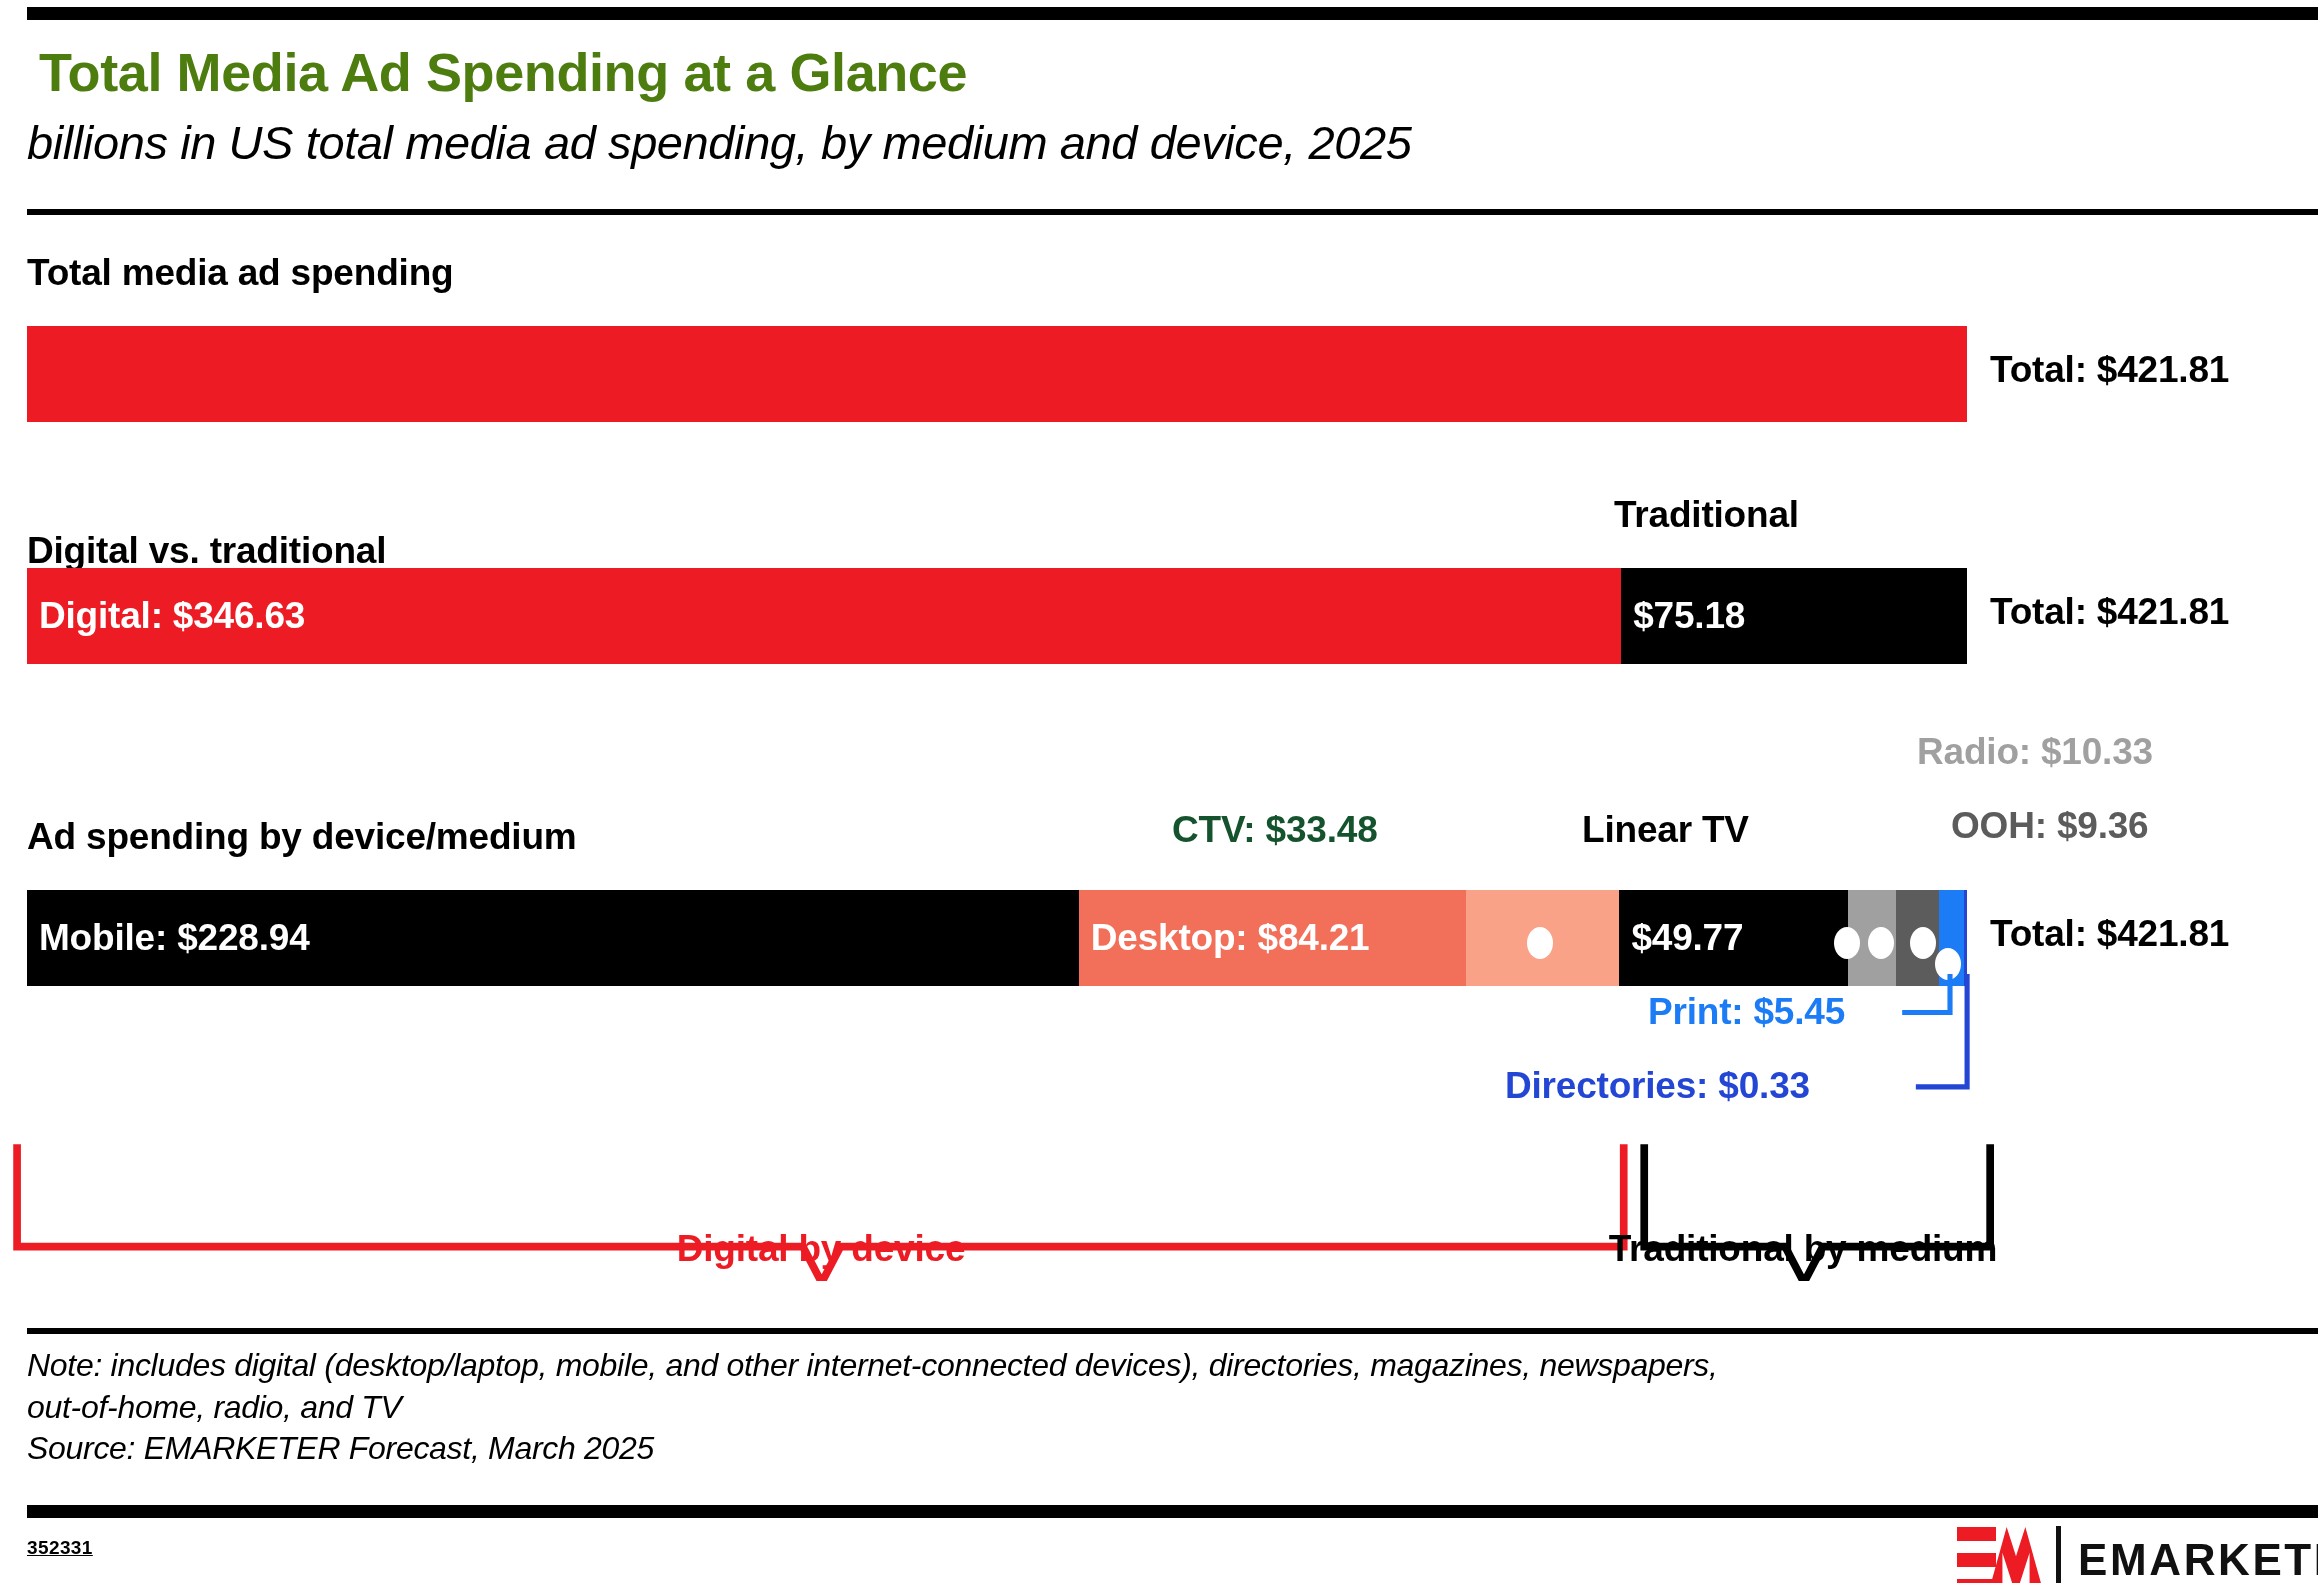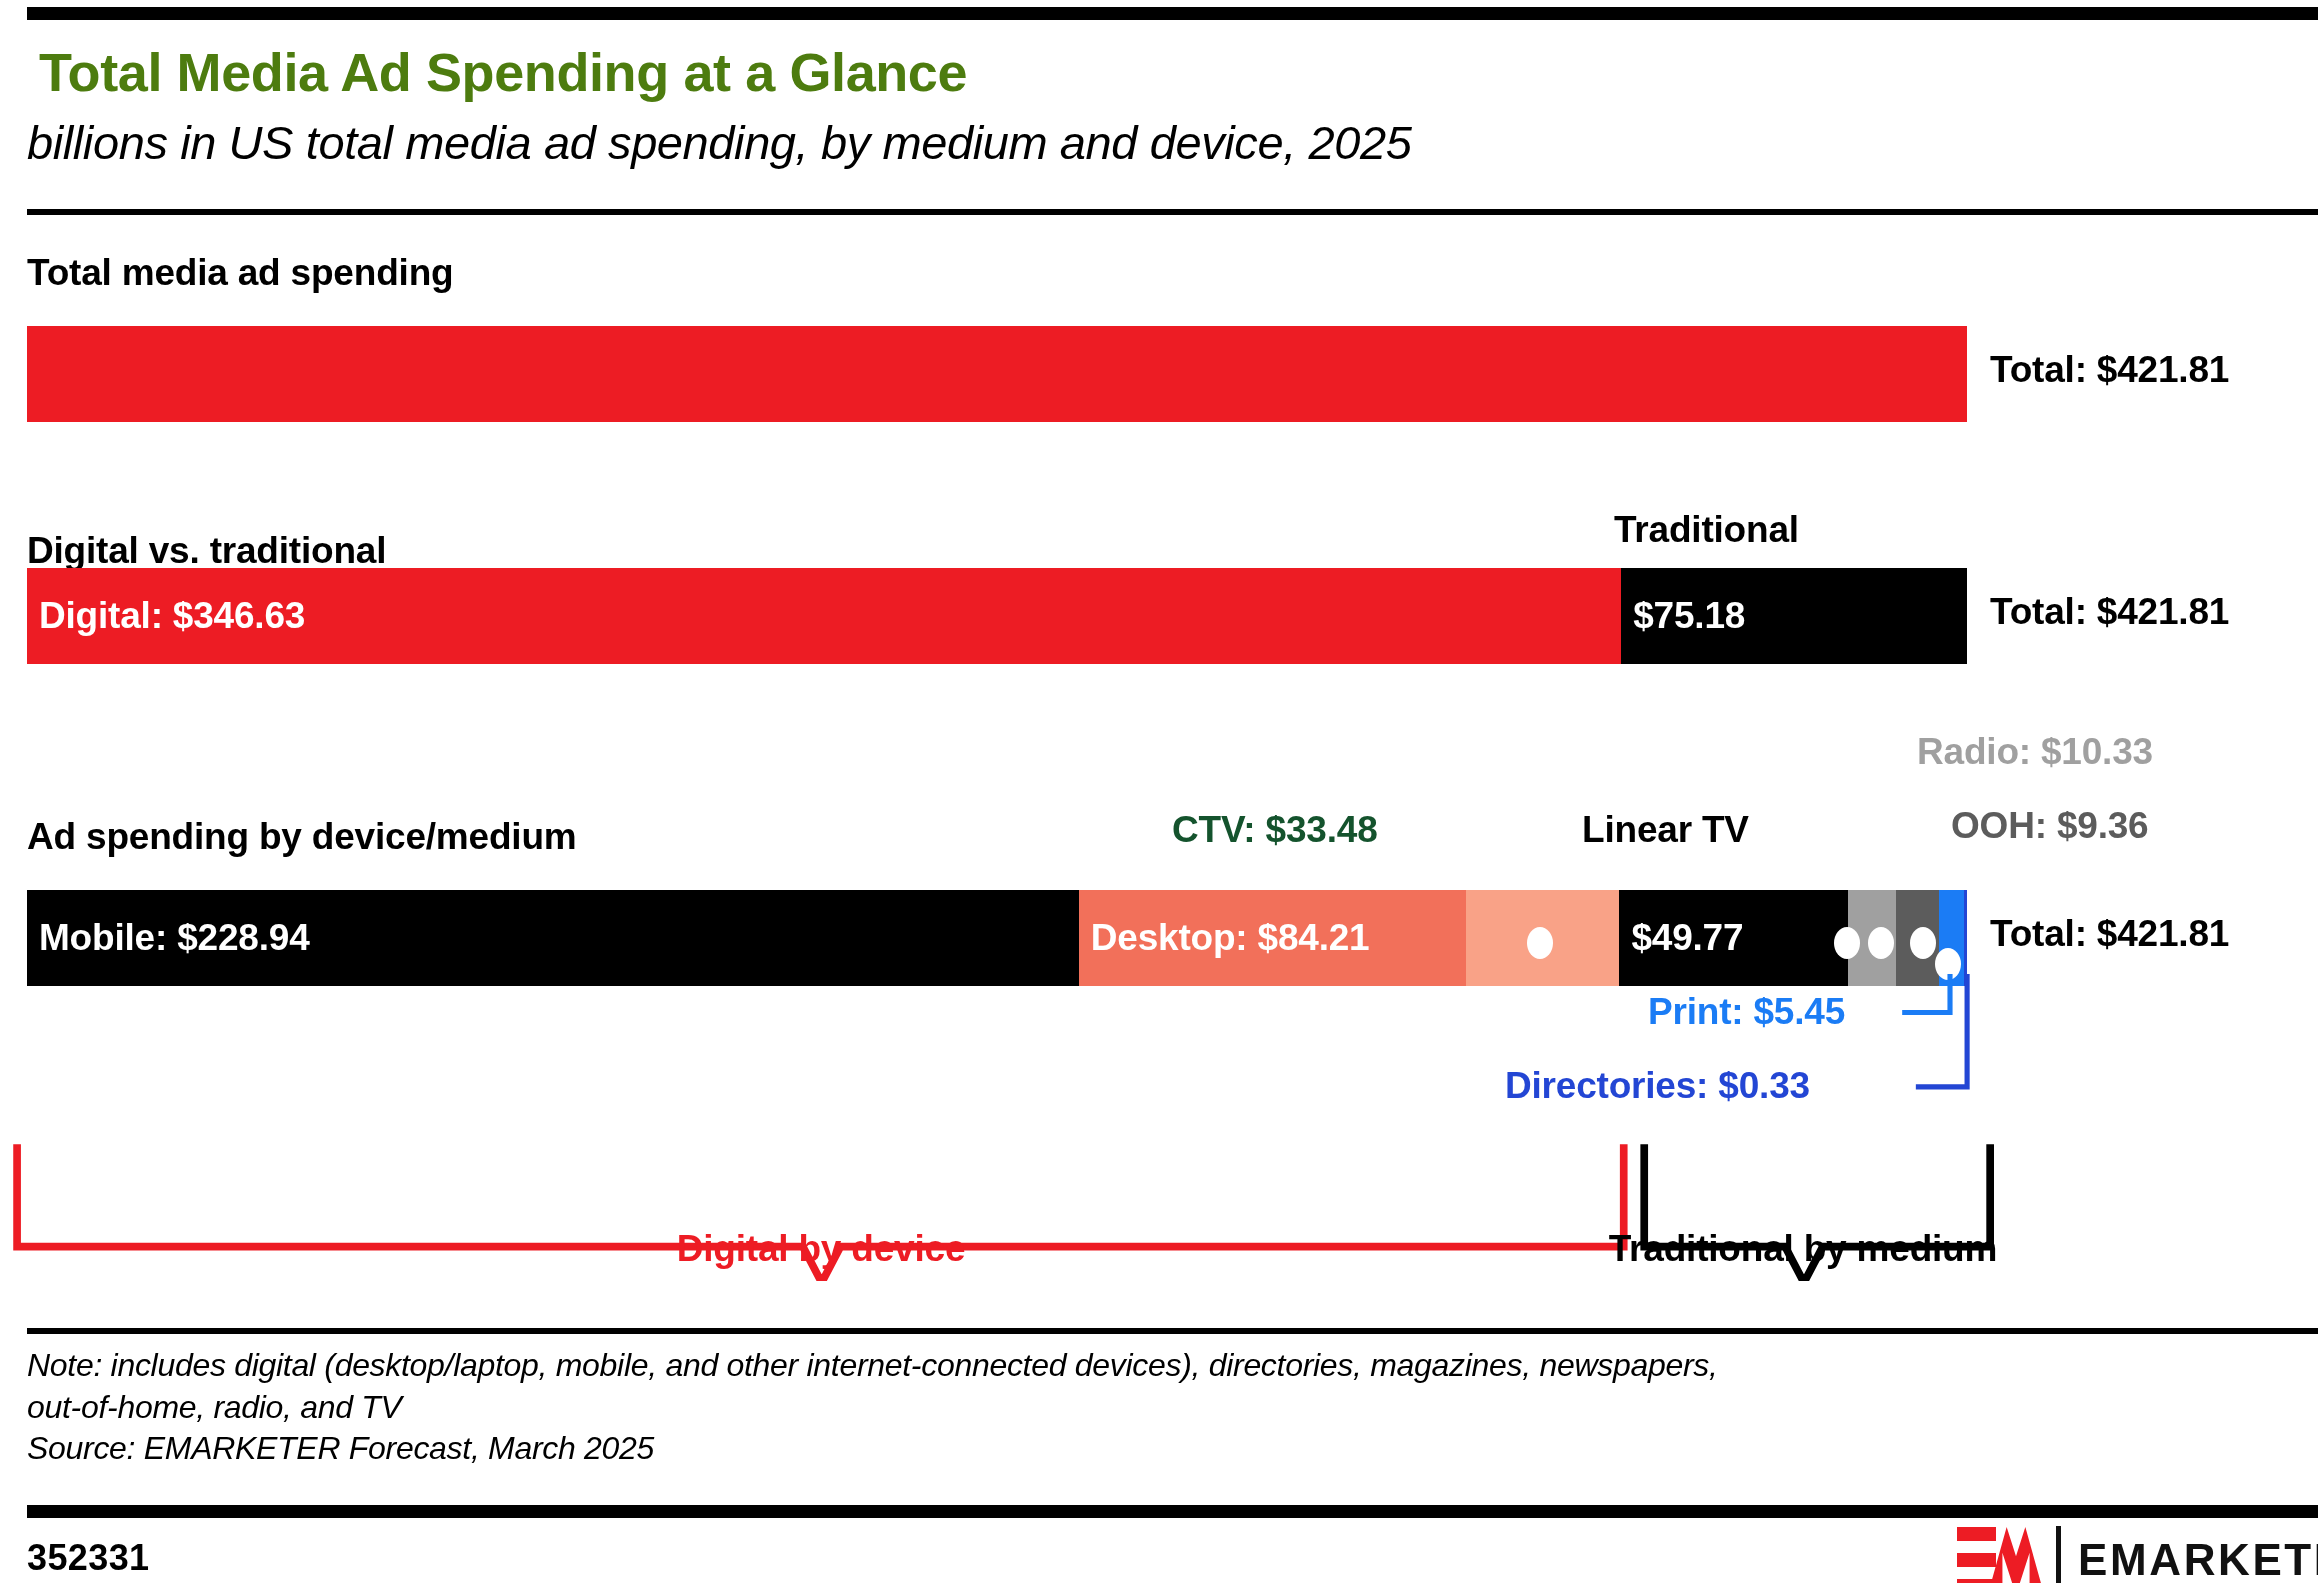--- a/index.html
+++ b/index.html
@@ -63,22 +63,23 @@
     white-space:nowrap; text-align:center; letter-spacing:-0.2px;
   }
 
   
   .foot-rule { position:absolute; left:27px; width:2291px; height:6px; background:#000; }
   .note {
     position:absolute; left:27px; font-size:32px; font-style:italic;
     color:#000; line-height:1.30; letter-spacing:-0.3px;
   }
   .chart-id {
-    position:absolute; left:27px; font-size:36px; font-weight:700; color:#000;
+    position:absolute; left:27px; font-size:19px; font-weight:700; color:#000;
     letter-spacing:0.4px;
+    text-decoration:underline;
   }
   .logo-wrap { position:absolute; display:flex; align-items:center; }
   .logo-em { position:relative; width:87px; height:67px; }
   .logo-em .e1,.logo-em .e2,.logo-em .e3 {
     position:absolute; left:0; width:39px; height:14.5px; background:#ED1C24;
   }
   .logo-em .e1 { top:0; } .logo-em .e2 { top:26px; } .logo-em .e3 { top:52px; }
   .logo-em .m { position:absolute; left:31px; top:0; width:56px; height:67px; }
   .logo-div { width:5.1px; height:68px; background:#111; margin:0 17px 0 12px; }
   .logo-text { font-size:44px; font-weight:700; color:#111; letter-spacing:2.6px; }
@@ -95,21 +96,21 @@
   <div class="header-rule"></div>
 
   <div class="sect-label" style="left:27px; top:252px;">Total media ad spending</div>
 
   <div class="bar-row" style="top:326px; width:1940px;">
     <div class="seg" style="width:100%; background:#ED1C24;"></div>
   </div>
   <div class="total-label" style="left:1990px; top:349px;">Total: $421.81</div>
 
   <div class="sect-label" style="left:27px; top:494px;margin-top:36px;">Digital vs. traditional</div>
-  <div class="sect-label" style="left:1614px; top:494px;margin-top:15px;">Traditional</div>
+  <div class="sect-label" style="left:1614px; top:494px;">Traditional</div>
 
   <div class="bar-row" style="top:568px; width:1940px;">
     <div class="seg" style="width:82.175%; background:#ED1C24;">
       <span class="seg-label label-white">Digital: $346.63</span>
     </div>
     <div class="seg" style="width:17.825%; background:#000000;">
       <span class="seg-label label-white">$75.18</span>
     </div>
   </div>
   <div class="total-label" style="left:1990px; top:591px;">Total: $421.81</div>

